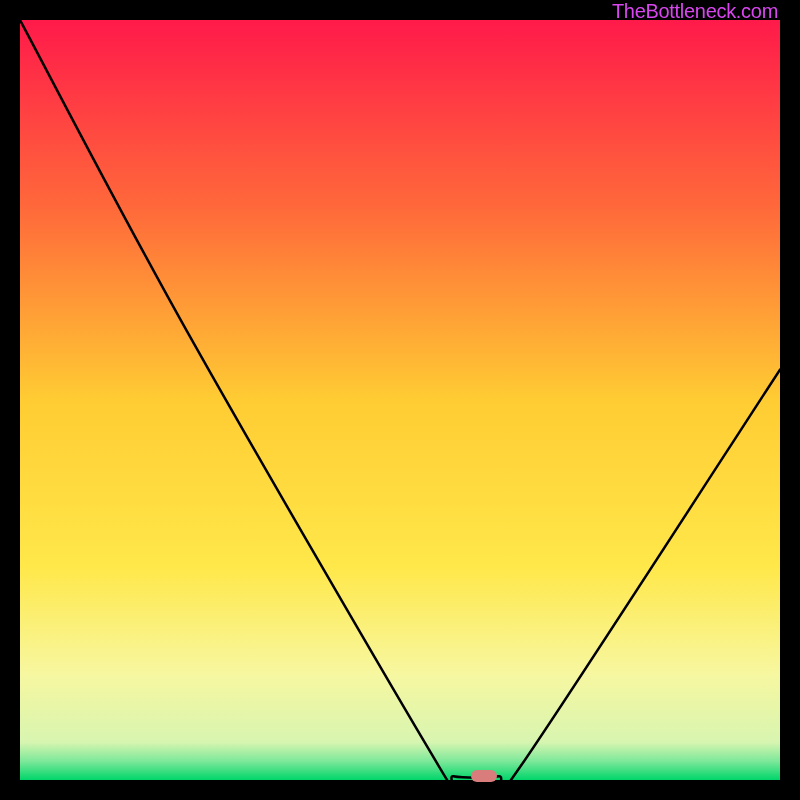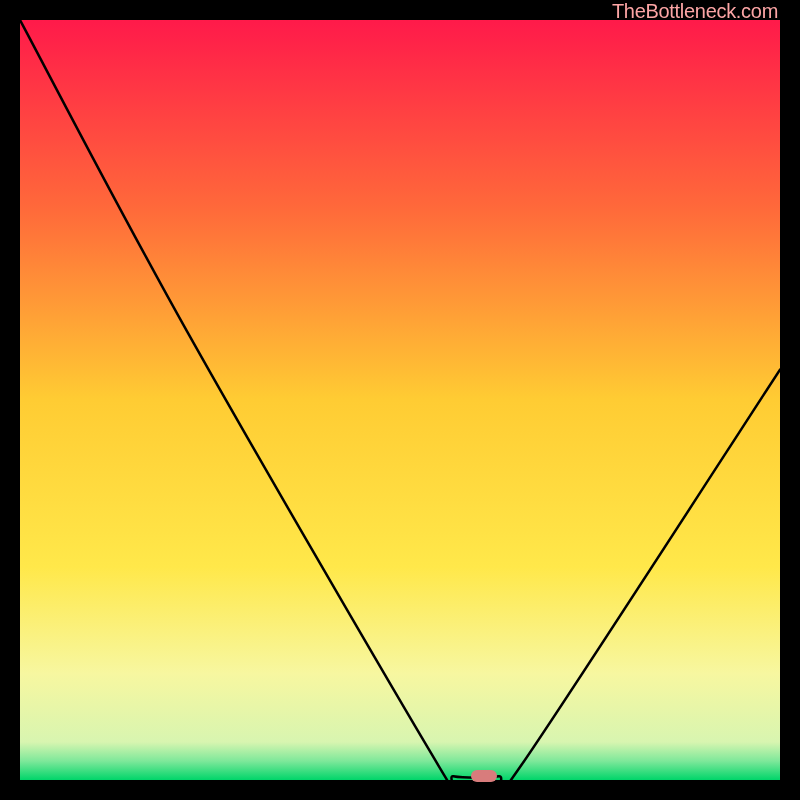--- a/index.html
+++ b/index.html
@@ -20,21 +20,21 @@
     left: 20px;
     top: 20px;
     width: 760px;
     height: 760px;
   }
   .attribution {
     position: absolute;
     top: 0;
     right: 22px;
     font-size: 20px;
-    color: #fca5a5;
+    color: #d946ef;
     font-weight: 500;
     letter-spacing: -0.3px;
   }
   .marker {
     position: absolute;
     width: 26px;
     height: 12px;
     background: #d87c7c;
     border-radius: 6px;
     transform: translate(-50%, -50%);

